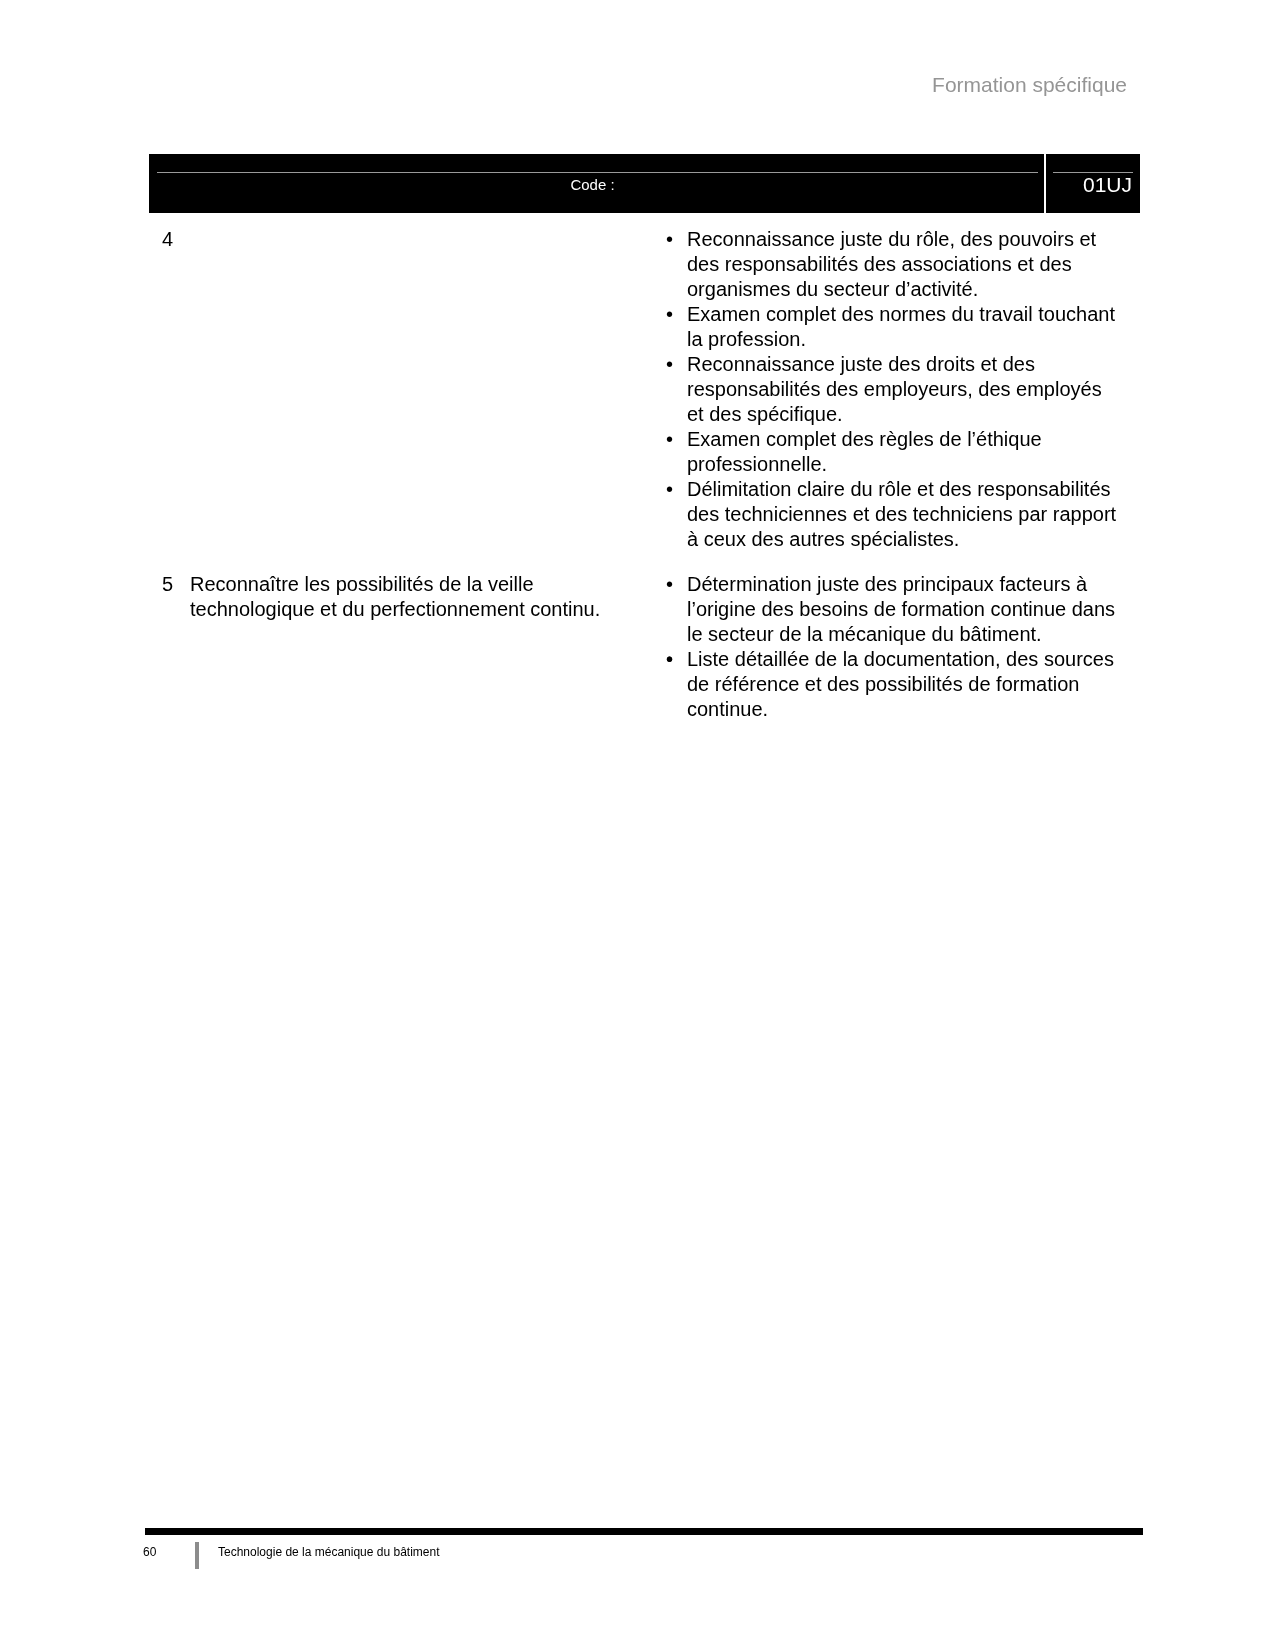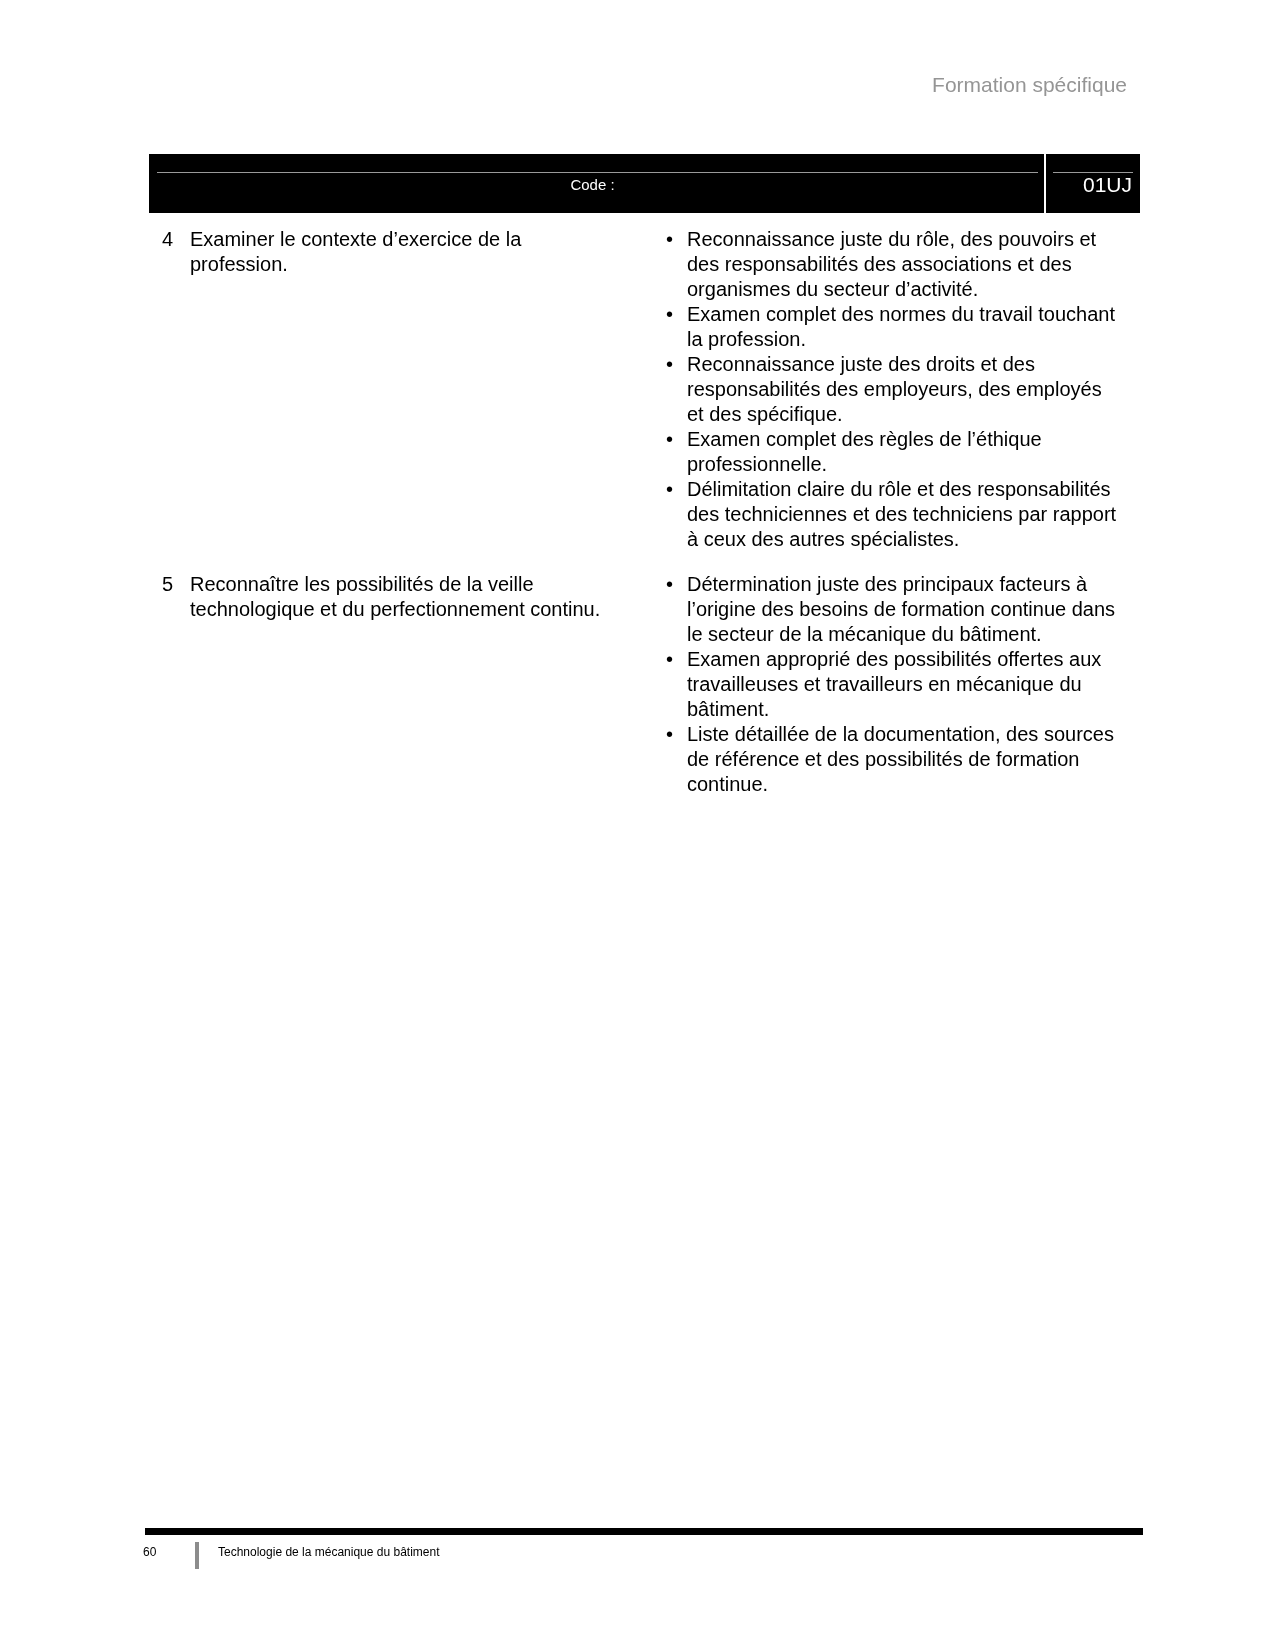--- a/index.html
+++ b/index.html
@@ -103,42 +103,41 @@
     <div class="bar-separator"></div>
     <div class="code-label">Code :</div>
     <div class="code-value">01UJ</div>
   </div>
 
   <div class="content">
 
     <div class="row">
       <div class="row-left">
         <div class="obj-num">4</div>
-        <div class="obj-text">Examiner le contexte d’exercice de la profession.</div>
       </div>
       <div class="row-right">
         <ul class="criteria">
           <li><span class="bullet">•</span><span>Reconnaissance juste du rôle, des pouvoirs et des responsabilités des associations et des organismes du secteur d’activité.</span></li>
           <li><span class="bullet">•</span><span>Examen complet des normes du travail touchant la profession.</span></li>
           <li><span class="bullet">•</span><span>Reconnaissance juste des droits et des responsabilités des employeurs, des employés et des spécifique.</span></li>
           <li><span class="bullet">•</span><span>Examen complet des règles de l’éthique professionnelle.</span></li>
           <li><span class="bullet">•</span><span>Délimitation claire du rôle et des responsabilités des techniciennes et des techniciens par rapport à ceux des autres spécialistes.</span></li>
         </ul>
       </div>
     </div>
 
     <div class="row">
       <div class="row-left">
         <div class="obj-num">5</div>
         <div class="obj-text">Reconnaître les possibilités de la veille technologique et du perfectionnement continu.</div>
       </div>
       <div class="row-right">
         <ul class="criteria">
           <li><span class="bullet">•</span><span>Détermination juste des principaux facteurs à l’origine des besoins de formation continue dans le secteur de la mécanique du bâtiment.</span></li>
-          <li><span class="bullet">•</span><span>Examen approprié des possibilités offertes aux travailleuses et travailleurs en mécanique du bâtiment.</span></li>
+          <li><span class="bullet">•</span></li>
           <li><span class="bullet">•</span><span>Liste détaillée de la documentation, des sources de référence et des possibilités de formation continue.</span></li>
         </ul>
       </div>
     </div>
 
   </div>
 
   <div class="footer-rule"></div>
   <div class="page-number">60</div>
   <div class="footer-divider"></div>

